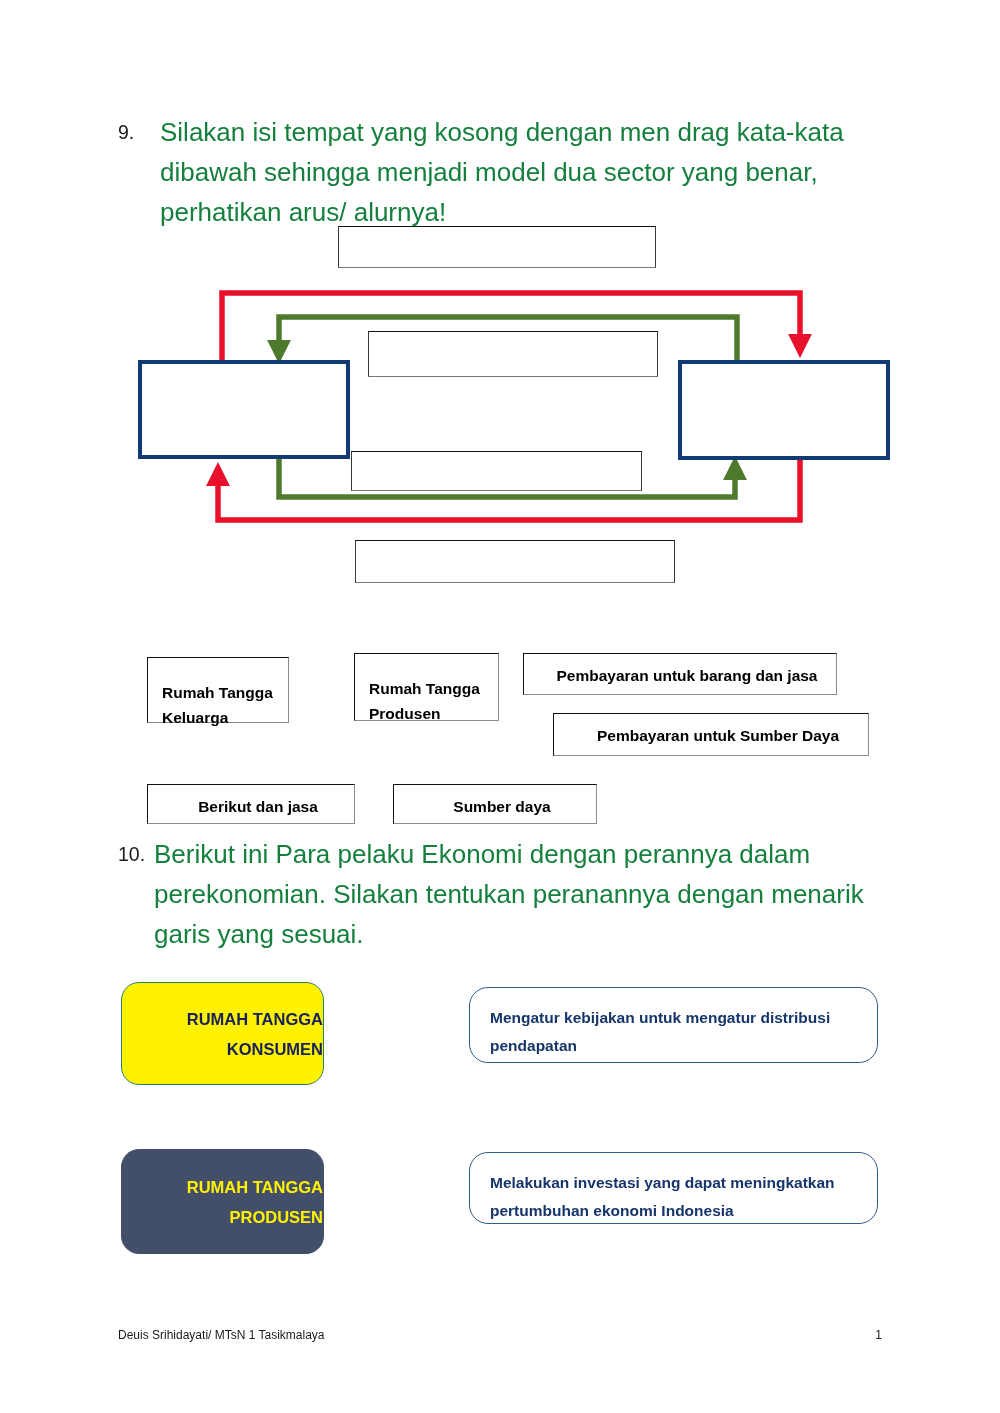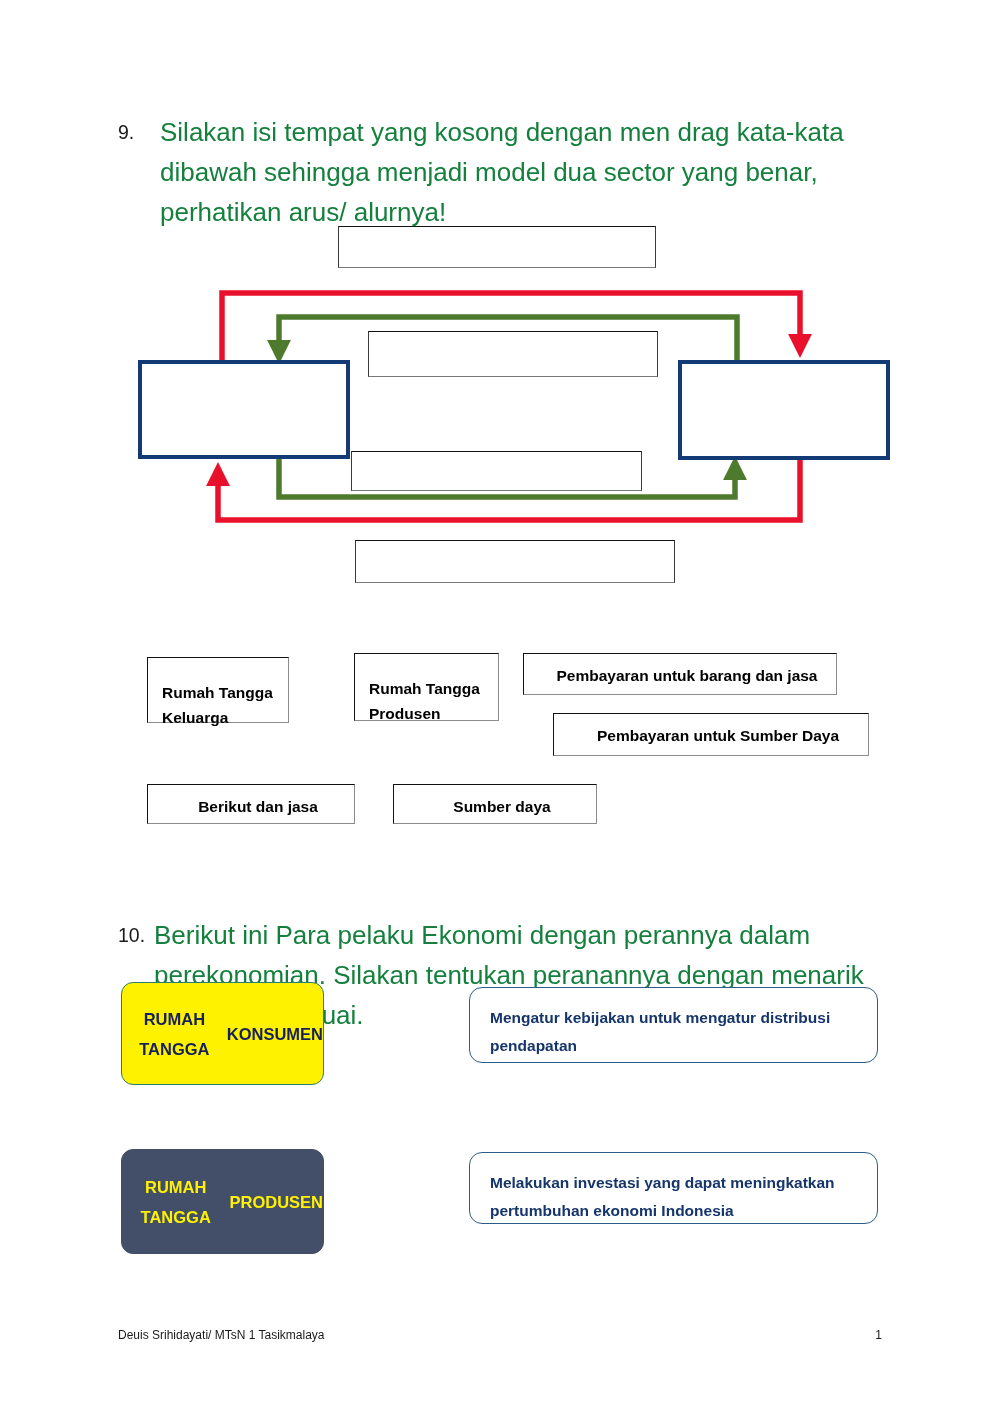--- a/index.html
+++ b/index.html
@@ -30,21 +30,21 @@
     color: #1a1a1a;
   }
   .q-body {
     font-size: 26px;
     line-height: 40px;
     color: #15803d;
     max-width: 740px;
   }
 
   #q9  { left: 118px; top: 112px;  width: 790px; }
-  #q10 { left: 118px; top: 915px;  width: 790px; }
+  #q10 { left: 118px; top: 834px;  width: 790px; }
   #q10 .q-num { width: 36px; flex: 0 0 36px; }
 
   
   #diagram {
     position: absolute;
     left: 0;
     top: 0;
     width: 1000px;
     height: 1413px;
     pointer-events: none;
@@ -93,24 +93,24 @@
   #chip-pbj  { left: 523px; top: 653px; width: 314px; height: 42px; }
   #chip-psd  { left: 523px; top: 713px; width: 316px; height: 43px; margin-left: 30px; }
   #chip-bdj  { left: 147px; top: 784px; width: 208px; height: 40px; }
   #chip-sd   { left: 393px; top: 784px; width: 204px; height: 40px; }
   #chip-pbj, #chip-psd, #chip-bdj, #chip-sd { padding-top: 9px; text-align: center; }
 
   
   .actor-card {
     position: absolute;
     box-sizing: border-box;
-    border-radius: 12px;
+    border-radius: 18px;
     display: flex;
-    flex-direction: row;
-    align-items: center;
+    flex-direction: column;
+    align-items: flex-end;
     justify-content: center;
     font-size: 16.5px;
     font-weight: bold;
     line-height: 30px;
     text-align: center;
   }
   #card-konsumen {
     left: 121px; top: 982px; width: 203px; height: 103px;
     background: #FFF200;
     border: 1.6px solid #2E7D6B;
@@ -122,21 +122,21 @@
     background: #434F68;
     border: 1.6px solid #434F68;
     color: #FFF200;
   }
 
   .desc-card {
     position: absolute;
     box-sizing: border-box;
     background: #ffffff;
     border: 1.6px solid #2E5C8A;
-    border-radius: 13px;
+    border-radius: 19px;
     color: #16356B;
     font-size: 15.5px;
     font-weight: bold;
     line-height: 28px;
     padding: 16px 30px 0 20px;
   }
   #desc-1 { left: 469px; top: 987px;  width: 409px; height: 76px; }
   #desc-2 { left: 469px; top: 1152px; width: 409px; height: 72px; }
 
   

